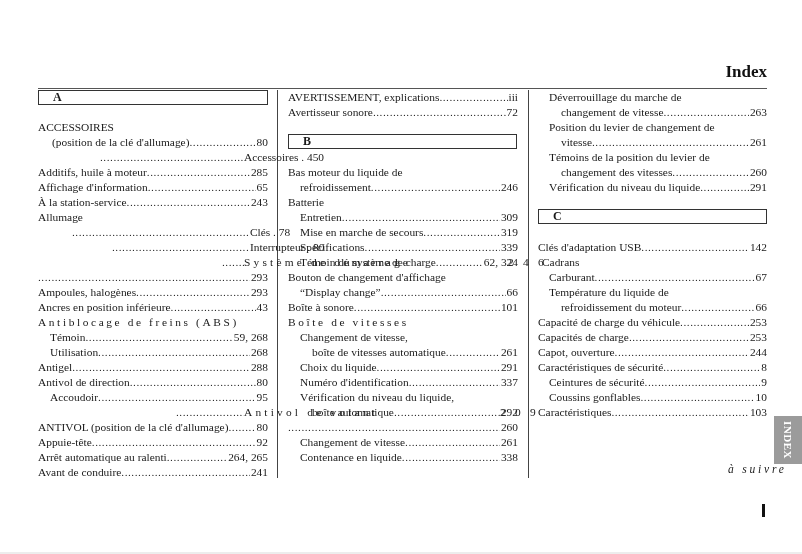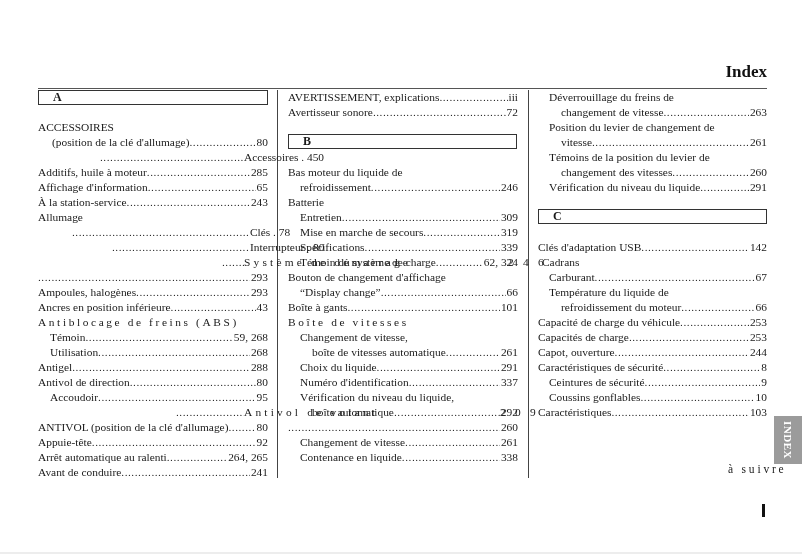--- a/index.html
+++ b/index.html
@@ -28,21 +28,21 @@
     letter-spacing: 0.5px;
   }
   .line .pg { flex: 0 0 auto; padding-left: 1px; }
   .spaced { letter-spacing: 3.2px; }
   .free { position: absolute; font-size: 11.4px; line-height: 15px; white-space: nowrap; }
   .index-tab {
     position: absolute; left: 774px; top: 416px; width: 28px; height: 48px; background: #9b9b9b;
     color: #fff; font-weight: bold; font-size: 11px; display: flex; align-items: center; justify-content: center;
   }
   .index-tab span { writing-mode: vertical-rl; letter-spacing: 0.5px; }
-  .suivre { position: absolute; left: 728px; top: 463px; font-size: 11.5px; letter-spacing: 2.8px; }
+  .suivre { position: absolute; left: 728px; top: 463px; font-style: italic; font-size: 11.5px; letter-spacing: 2.8px; }
   .pagemark { position: absolute; left: 762px; top: 504px; width: 3px; height: 13px; background: #111; }
   .bottom-bar { position: absolute; left: 0; top: 552px; width: 802px; height: 2px; background: #ededed; }
 </style>
 </head>
 <body>
 
 <div class="title">Index</div>
 <div class="rule"></div>
 
 <div class="vline" style="left:277px;top:90px;height:388px"></div>
@@ -204,21 +204,21 @@
   </div>
 <div class="line" style="left:288px;top:270px;width:230px">
     <span class="txt">Bouton de changement d'affichage</span>
   </div>
 <div class="line" style="left:300px;top:285px;width:218px">
     <span class="txt">“Display change”</span>
     <span class="dots"></span>
     <span class="pg">66</span>
   </div>
 <div class="line" style="left:288px;top:300px;width:230px">
-    <span class="txt">Boîte à gants</span>
+    <span class="txt">Boîte à sonore</span>
     <span class="dots"></span>
     <span class="pg">101</span>
   </div>
 <div class="free spaced" style="left:288px;top:315px;letter-spacing:2.6px">Boîte de vitesses</div>
 <div class="line" style="left:300px;top:330px;width:218px">
     <span class="txt">Changement de vitesse,</span>
   </div>
 <div class="line" style="left:312px;top:345px;width:206px">
     <span class="txt">boîte de vitesses automatique</span>
     <span class="dots"></span>
@@ -251,21 +251,21 @@
     <span class="dots"></span>
     <span class="pg">261</span>
   </div>
 <div class="line" style="left:300px;top:450px;width:218px">
     <span class="txt">Contenance en liquide</span>
     <span class="dots"></span>
     <span class="pg">338</span>
   </div>
 
 <div class="line" style="left:549px;top:90px;width:218px">
-    <span class="txt">Déverrouillage du freins de</span>
+    <span class="txt">Déverrouillage du marche de</span>
   </div>
 <div class="line" style="left:561px;top:105px;width:206px">
     <span class="txt">changement de vitesse</span>
     <span class="dots"></span>
     <span class="pg">263</span>
   </div>
 <div class="line" style="left:549px;top:120px;width:218px">
     <span class="txt">Position du levier de changement de</span>
   </div>
 <div class="line" style="left:561px;top:135px;width:206px">

